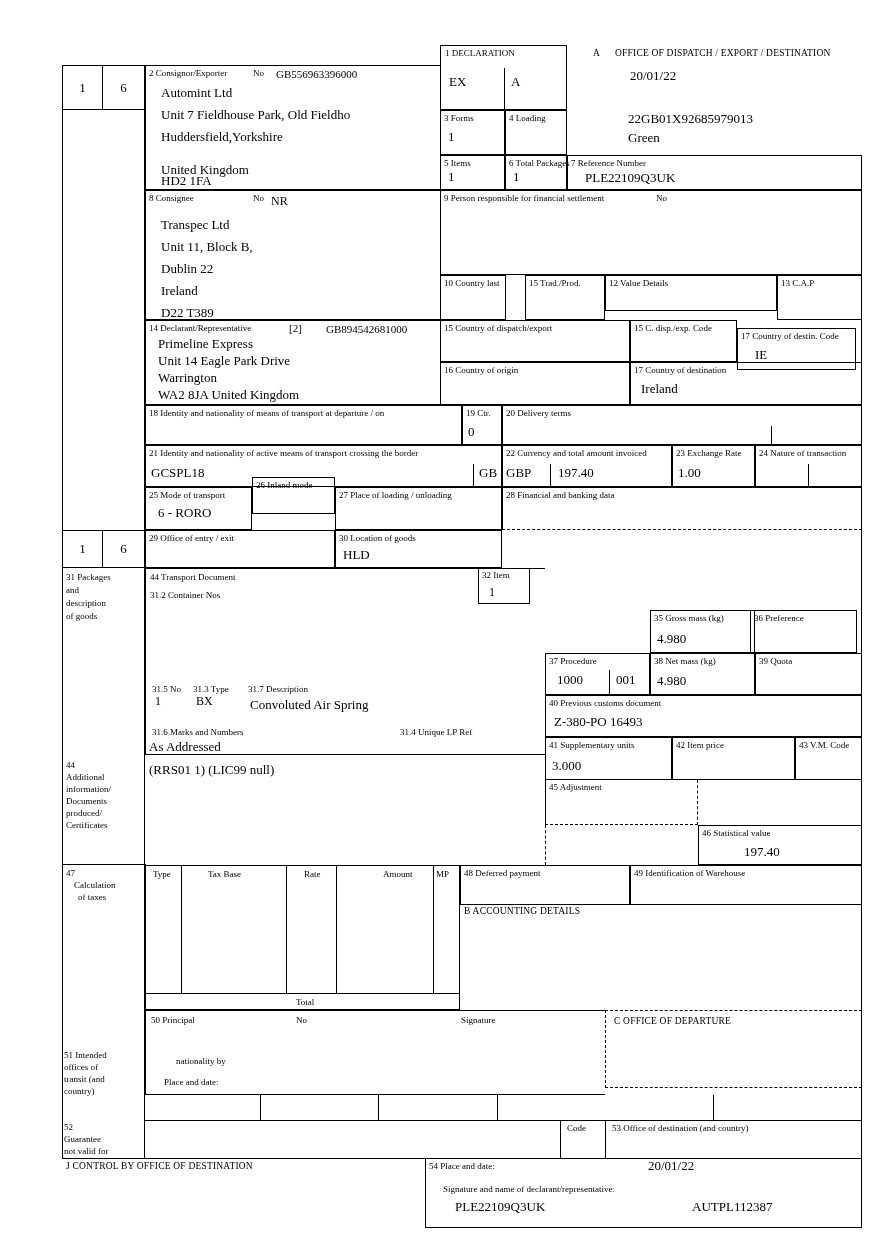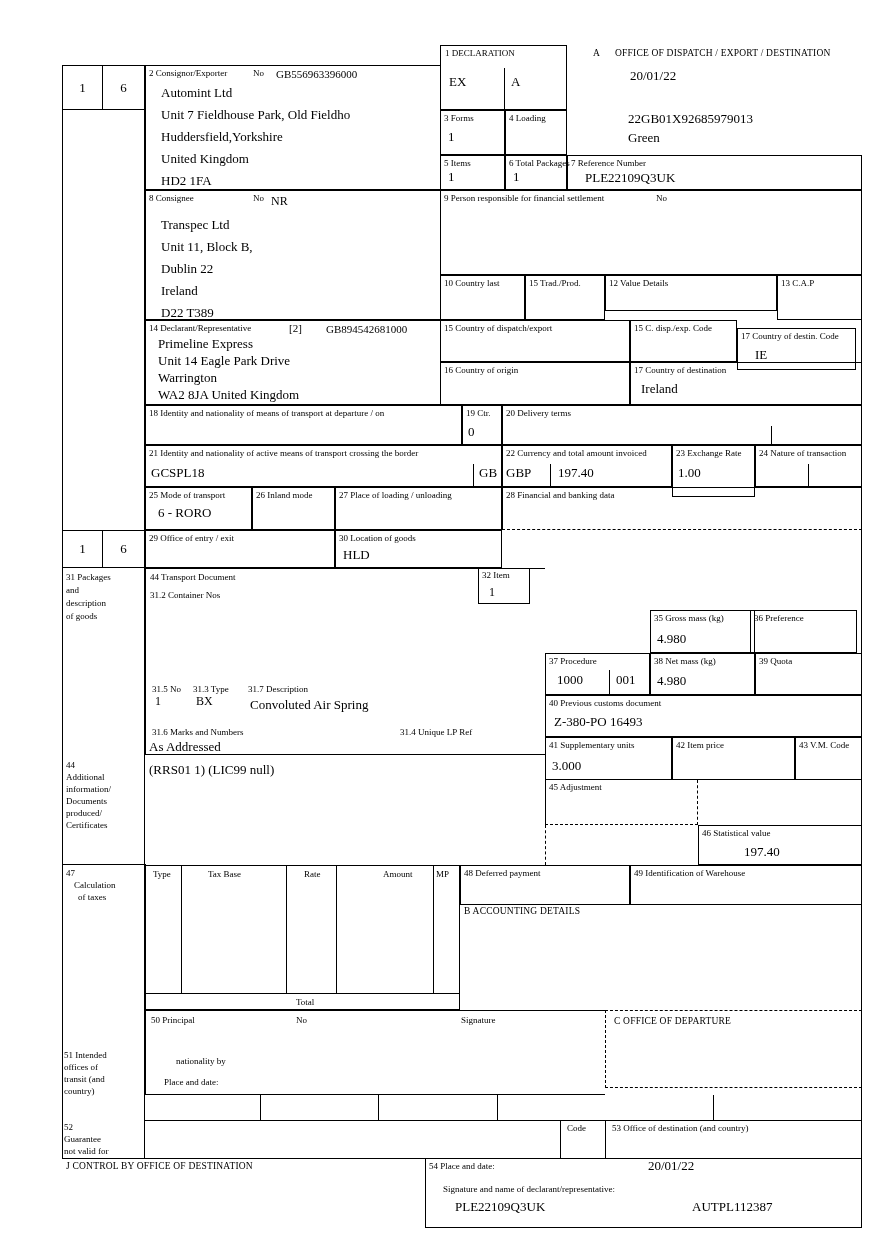--- a/index.html
+++ b/index.html
@@ -47,21 +47,21 @@
   <div class="a v" style="left:628px;top:111px">22GB01X92685979013</div>
   <div class="a v" style="left:628px;top:130px">Green</div>
 
   <div class="a bx" style="left:145px;top:65px;width:296px;height:125px">
     <div class="a l" style="left:3px;top:2px">2 Consignor/Exporter</div>
     <div class="a l" style="left:107px;top:2px">No</div>
     <div class="a v11" style="left:130px;top:2px">GB556963396000</div>
     <div class="a v" style="left:15px;top:19px">Automint Ltd</div>
     <div class="a v" style="left:15px;top:41px">Unit 7 Fieldhouse Park, Old Fieldho</div>
     <div class="a v" style="left:15px;top:63px">Huddersfield,Yorkshire</div>
-    <div class="a v" style="left:15px;top:85px">United Kingdom</div>
+    <div class="a v" style="left:15px;top:96px">United Kingdom</div>
     <div class="a v" style="left:15px;top:107px">HD2 1FA</div>
   </div>
 
   <div class="a bx" style="left:440px;top:110px;width:65px;height:45px">
     <div class="a l" style="left:3px;top:2px">3 Forms</div>
     <div class="a v" style="left:7px;top:18px">1</div>
   </div>
   <div class="a bx" style="left:505px;top:110px;width:62px;height:45px">
     <div class="a l" style="left:3px;top:2px">4 Loading</div>
   </div>
@@ -87,21 +87,21 @@
     <div class="a v" style="left:15px;top:70px">Dublin 22</div>
     <div class="a v" style="left:15px;top:92px">Ireland</div>
     <div class="a v" style="left:15px;top:114px">D22 T389</div>
   </div>
 
   <div class="a bx" style="left:440px;top:190px;width:422px;height:85px">
     <div class="a l" style="left:3px;top:2px">9 Person responsible for financial settlement</div>
     <div class="a l" style="left:215px;top:2px">No</div>
   </div>
 
-  <div class="a bx" style="left:440px;top:275px;width:85px;height:45px">
+  <div class="a bx" style="left:440px;top:275px;width:66px;height:45px">
     <div class="a l" style="left:3px;top:2px">10 Country last</div>
   </div>
   <div class="a bx" style="left:525px;top:275px;width:80px;height:45px">
     <div class="a l" style="left:3px;top:2px">15 Trad./Prod.</div>
   </div>
   <div class="a bx" style="left:605px;top:275px;width:172px;height:36px">
     <div class="a l" style="left:3px;top:2px">12 Value Details</div>
   </div>
   <div class="a bx" style="left:777px;top:275px;width:85px;height:45px">
     <div class="a l" style="left:3px;top:2px">13 C.A.P</div>
@@ -152,34 +152,34 @@
     <div class="a v" style="left:5px;top:19px">GCSPL18</div>
     <div class="a vln" style="left:327px;top:18px;height:23px"></div>
     <div class="a v" style="left:333px;top:19px">GB</div>
   </div>
   <div class="a bx" style="left:502px;top:445px;width:170px;height:42px">
     <div class="a l" style="left:3px;top:2px">22 Currency and total amount invoiced</div>
     <div class="a v" style="left:3px;top:19px">GBP</div>
     <div class="a vln" style="left:47px;top:18px;height:23px"></div>
     <div class="a v" style="left:55px;top:19px">197.40</div>
   </div>
-  <div class="a bx" style="left:672px;top:445px;width:83px;height:52px">
+  <div class="a bx" style="left:672px;top:445px;width:83px;height:42px">
     <div class="a l" style="left:3px;top:2px">23 Exchange Rate</div>
     <div class="a v" style="left:5px;top:19px">1.00</div>
   </div>
   <div class="a bx" style="left:755px;top:445px;width:107px;height:42px">
     <div class="a l" style="left:3px;top:2px">24 Nature of transaction</div>
     <div class="a vln" style="left:52px;top:18px;height:23px"></div>
   </div>
 
   <div class="a bx" style="left:145px;top:487px;width:107px;height:43px">
     <div class="a l" style="left:3px;top:2px">25 Mode of transport</div>
     <div class="a v" style="left:12px;top:17px">6 - RORO</div>
   </div>
-  <div class="a bx" style="left:252px;top:487px;width:83px;height:43px">
+  <div class="a bx" style="left:252px;top:477px;width:83px;height:37px">
     <div class="a l" style="left:3px;top:2px">26 Inland mode</div>
   </div>
   <div class="a bx" style="left:335px;top:487px;width:167px;height:43px">
     <div class="a l" style="left:3px;top:2px">27 Place of loading / unloading</div>
   </div>
   <div class="a" style="left:502px;top:487px;width:360px;height:43px;border-top:1px solid #000;border-left:1px solid #000;border-bottom:1px dashed #000">
     <div class="a l" style="left:3px;top:2px">28 Financial and banking data</div>
   </div>
 
   <div class="a bx cell" style="left:62px;top:530px;width:41px;height:38px">

